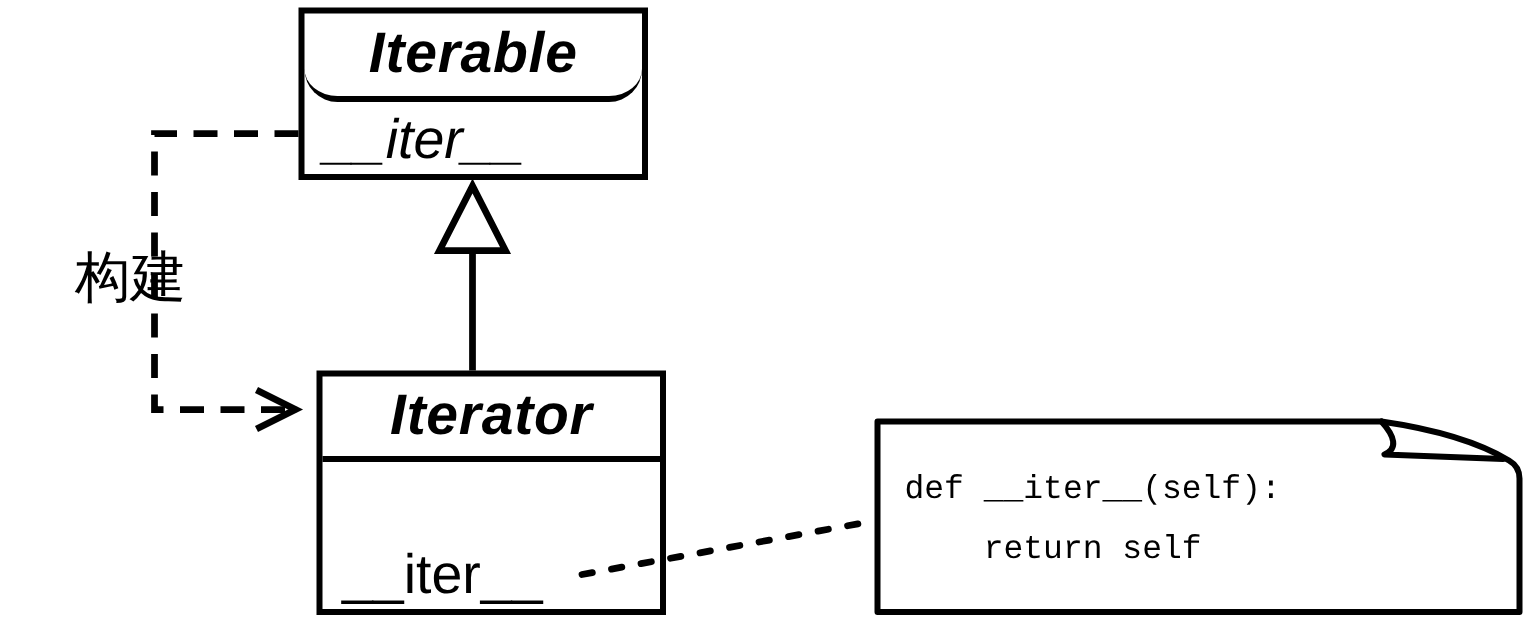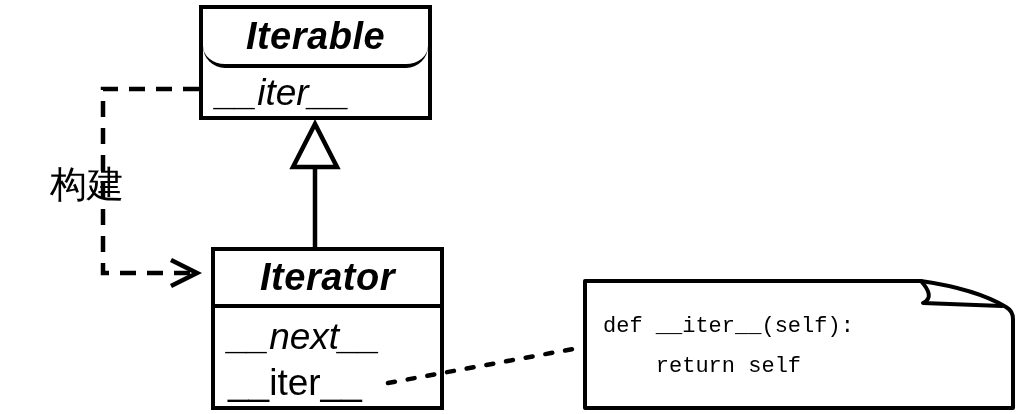--- a/index.html
+++ b/index.html
@@ -91,21 +91,21 @@
   <div class="uml-class" id="iterable-box">
     <div class="title">Iterable</div>
     <div class="attrs">
       <span class="attr-italic">__iter__</span>
     </div>
   </div>
 
   <div class="uml-class" id="iterator-box">
     <div class="title">Iterator</div>
     <div class="attrs">
-      <span class="attr-italic">__next__</span><br>
+      <br>
       <span class="attr-normal">__iter__</span>
     </div>
   </div>
 
   <div id="dependency-label">构建</div>
 
   <pre id="note-code"><span>def __iter__(self):</span>
 <span>    return self</span></pre>
 
   <svg class="layer top" viewBox="0 0 1020 414">

